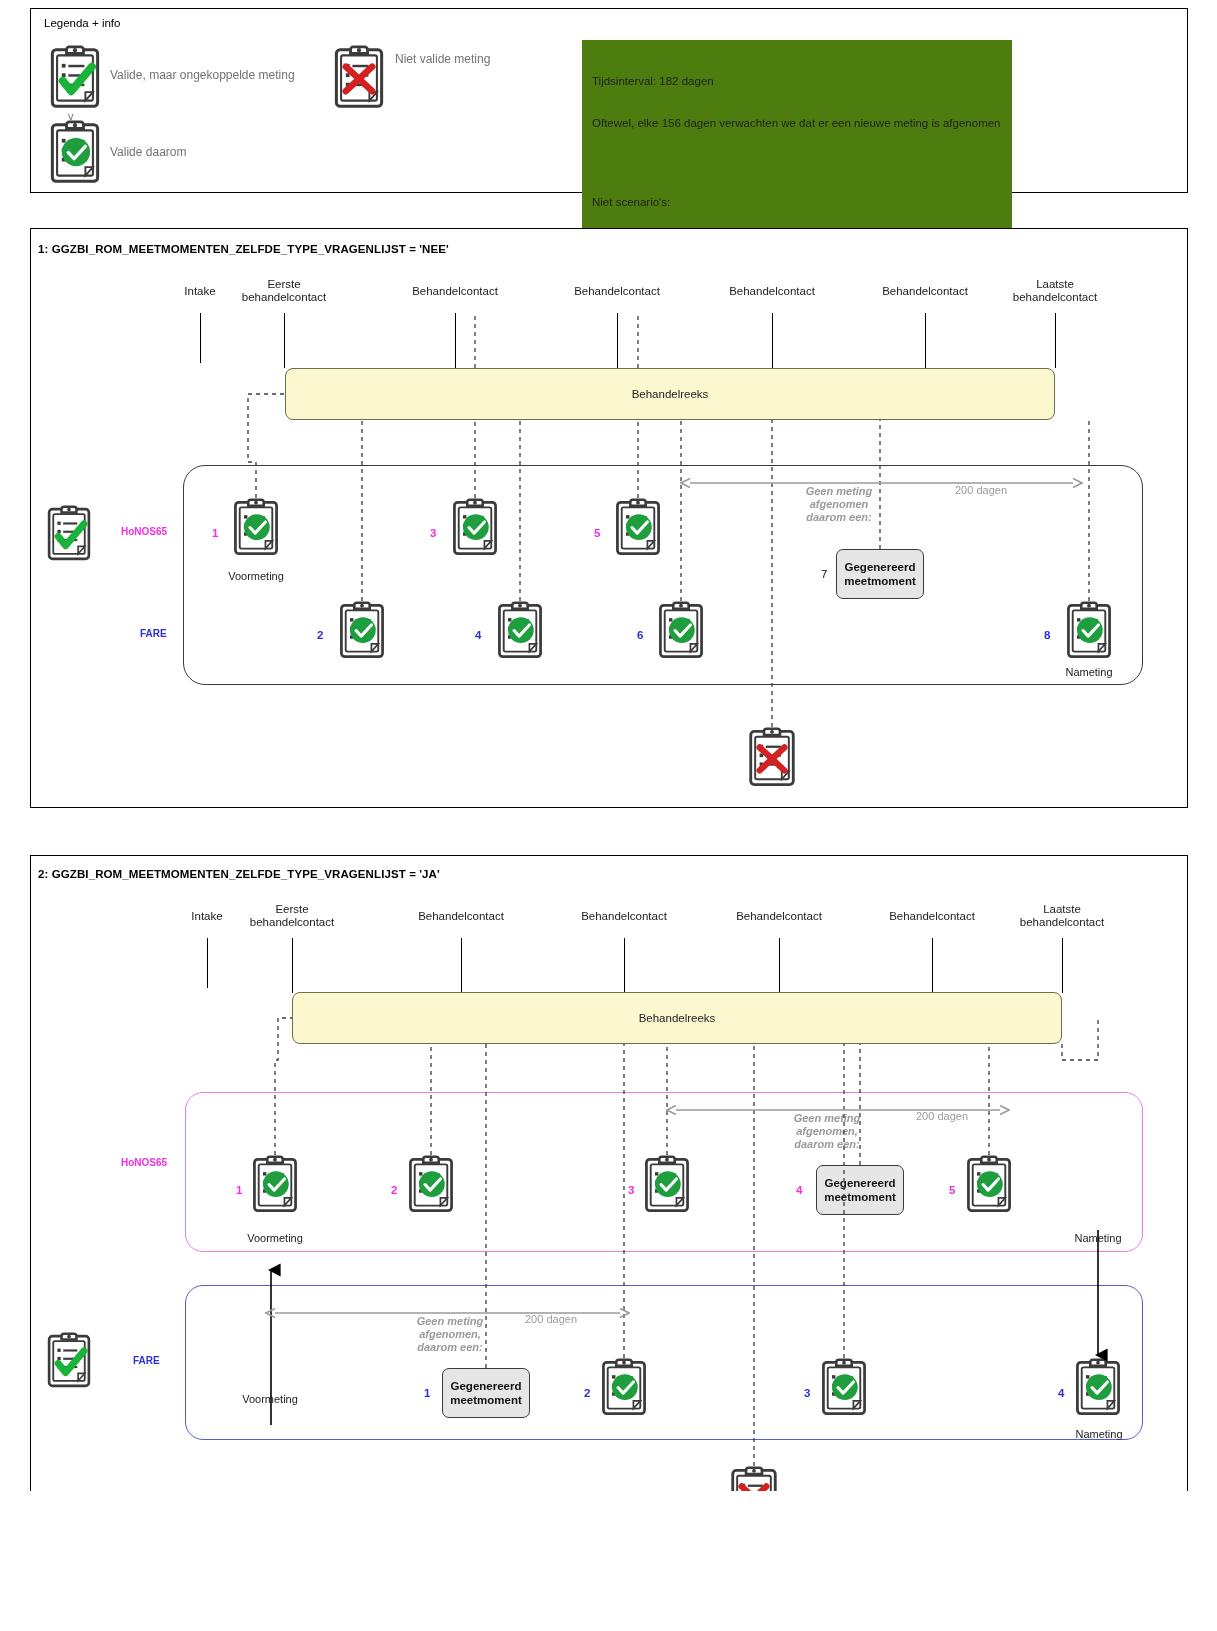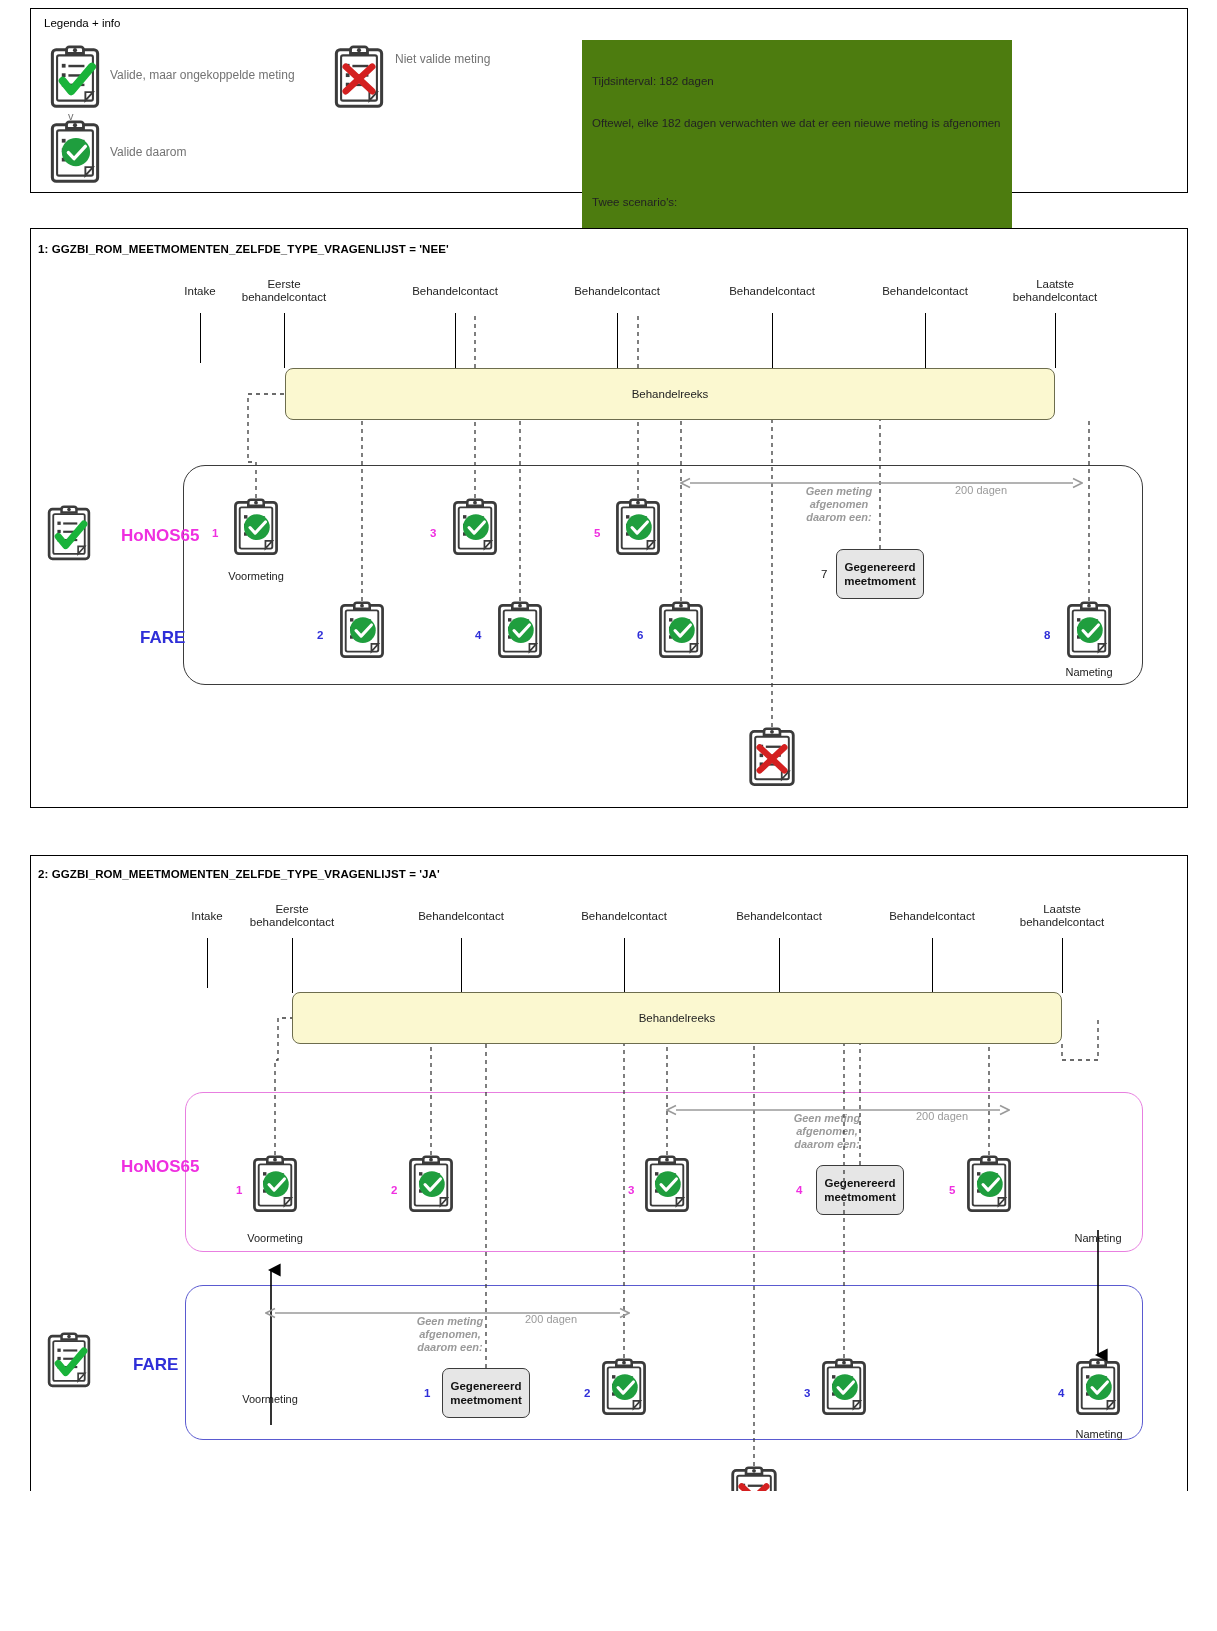--- a/index.html
+++ b/index.html
@@ -83,21 +83,21 @@
     position: absolute;
     border: 1.4px solid #3b3b3b;
     border-radius: 22px;
     background: transparent;
   }
   .group-box.pink { border-color: #e87fe0; border-width: 1.4px; border-radius: 18px; }
   .group-box.blue { border-color: #5a5ad0; border-width: 1.4px; border-radius: 18px; }
 
   .row-label {
     position: absolute;
-    font-size: 17px;
+    font-size: 10px;
     font-weight: bold;
     white-space: nowrap;
   }
   .row-label.pink { color: #ef2fe0; }
   .row-label.blue { color: #2f2fd8; }
 
   .num {
     position: absolute;
     font-size: 11.5px;
     font-weight: bold;
@@ -211,23 +211,23 @@
     <svg viewBox="0 0 60 70" width="58" height="66">
       <use href="#clip-body"></use>
       <use href="#clip-lines"></use>
       <path d="M16 23 l28 26 M44 23 l-28 26" fill="none" stroke="#d42020" stroke-width="7" stroke-linecap="round"></path>
     </svg>
   </div>
   <div class="legend-label" style="left:395px; top:52px;">Niet valide meting</div>
 
   <div class="infobox" style="left:582px; top:40px; width:430px;">
     <div class="info-line">Tijdsinterval: 182 dagen</div>
-    <div class="info-line">Oftewel, elke 182 dagen verwachten we dat er een nieuwe meting is afgenomen</div>
+    <div class="info-line">Oftewel, elke 156 dagen verwachten we dat er een nieuwe meting is afgenomen</div>
     <div class="info-gap"></div>
-    <div class="info-line">Twee scenario's:</div>
+    <div class="info-line">Niet scenario's:</div>
     <div class="info-gap"></div>
     <div class="info-line info-indent">1. alleen zelfde type vragenlijsten = Nee</div>
     <div class="info-line info-indent">2. alleen zelfde type vragenlijsten = Ja</div>
   </div>
 
   <div class="panel" style="left:30px; top:228px; width:1158px; height:580px;"></div>
   <div class="panel-title" style="left:38px; top:243px;">1: GGZBI_ROM_MEETMOMENTEN_ZELFDE_TYPE_VRAGENLIJST = 'NEE'</div>
 
   <div class="tick-label" style="left:200px; top:285px;">Intake</div>
   <div class="tick-label" style="left:284px; top:278px;">Eerste

